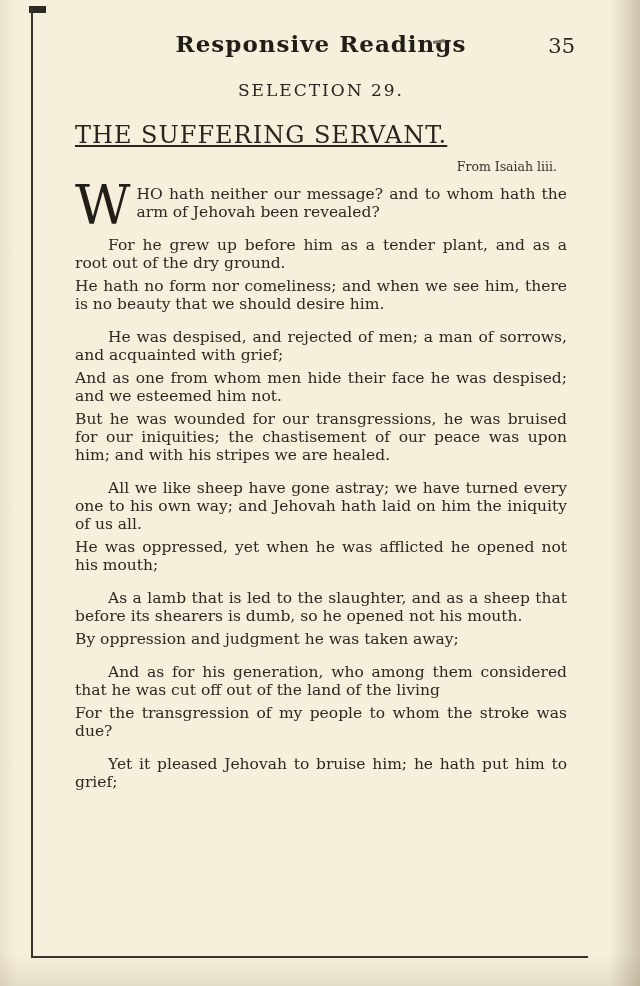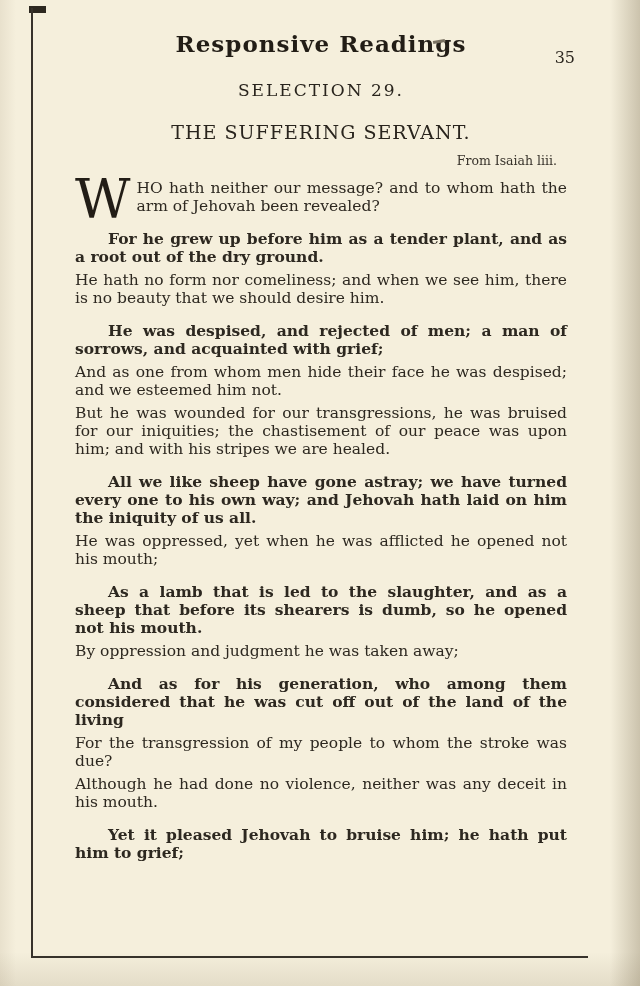--- a/index.html
+++ b/index.html
@@ -28,57 +28,57 @@
 
   .running-row { position: relative; height: 36px; }
   .running-head {
     position: absolute; left: 0; right: 0; top: 2px;
     text-align: center;
     font-weight: bold;
     font-size: 23px;
     letter-spacing: 1px;
     color: #221d16;
   }
-  .page-number { position: absolute; right: -8px; top: 20px; font-size: 16px; color: #2d2820; }
+  .page-number { position: absolute; right: -8px; top: 6px; font-size: 21px; color: #2d2820; }
   .ornament {
     position: absolute; left: 358px; top: 12px;
     width: 12px; height: 3px; background: #7a7262;
     transform: rotate(-10deg);
   }
 
   .selection-heading {
     text-align: center;
     font-size: 17px;
     letter-spacing: 2px;
     margin: 16px 0 12px 0;
     color: #29241d;
   }
   .reading-title {
-    text-align: center;
-    font-size: 19px;
+    font-size: 24px;
     letter-spacing: 1px;
     margin: 21px 0 0 0;
     color: #29241d;
+    text-decoration: underline;
   }
   .attribution {
     text-align: right;
     font-size: 12.5px;
     margin: 10px 10px 0 0;
     color: #38332b;
   }
 
   .reading-body { margin-top: 11px; }
   .para {
     font-size: 15.5px;
     line-height: 18px;
     text-align: justify;
     margin: 0 0 5px 0;
   }
   .leader   { font-weight: normal; text-indent: 0; }
-  .response { font-weight: bold;   text-indent: 33px; margin-top: 15px; }
+  .response { font-weight: normal;   text-indent: 33px; margin-top: 15px; }
   .opening  { text-indent: 0; }
   .dropcap {
     float: left;
     font-size: 54px;
     line-height: 40px;
     padding: 1px 6px 0 0;
     color: #221d16;
   }
 </style>
 </head>
@@ -110,19 +110,18 @@
           <p class="para leader">He hath no form nor comeliness; and when we see him, there is no beauty that we should desire him.</p>
           <p class="para response">He was despised, and rejected of men; a man of sorrows, and acquainted with grief;</p>
           <p class="para leader">And as one from whom men hide their face he was despised; and we esteemed him not.</p>
           <p class="para leader">But he was wounded for our transgressions, he was bruised for our iniquities; the chastisement of our peace was upon him; and with his stripes we are healed.</p>
           <p class="para response">All we like sheep have gone astray; we have turned every one to his own way; and Jehovah hath laid on him the iniquity of us all.</p>
           <p class="para leader">He was oppressed, yet when he was afflicted he opened not his mouth;</p>
           <p class="para response">As a lamb that is led to the slaughter, and as a sheep that before its shearers is dumb, so he opened not his mouth.</p>
           <p class="para leader">By oppression and judgment he was taken away;</p>
           <p class="para response">And as for his generation, who among them considered that he was cut off out of the land of the living</p>
           <p class="para leader">For the transgression of my people to whom the stroke was due?</p>
-          <p class="para leader">Although he had done no violence, neither was any deceit in his mouth.</p>
           <p class="para response">Yet it pleased Jehovah to bruise him; he hath put him to grief;</p>
         </div>
     </div>
 
   </div>
 </div>
 
 </body></html>

